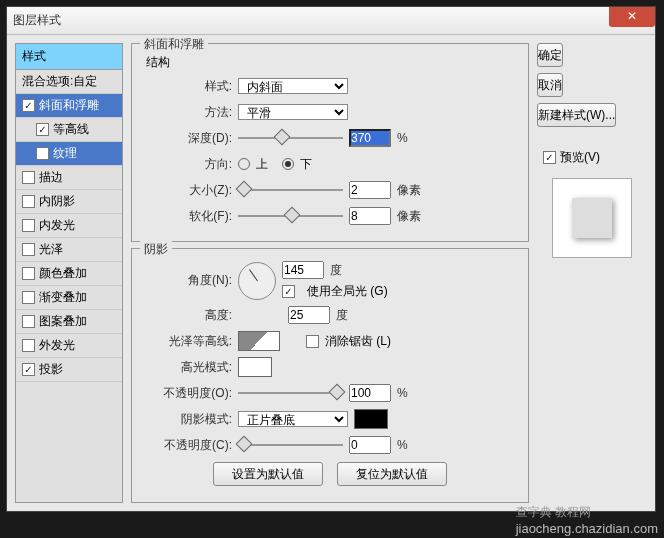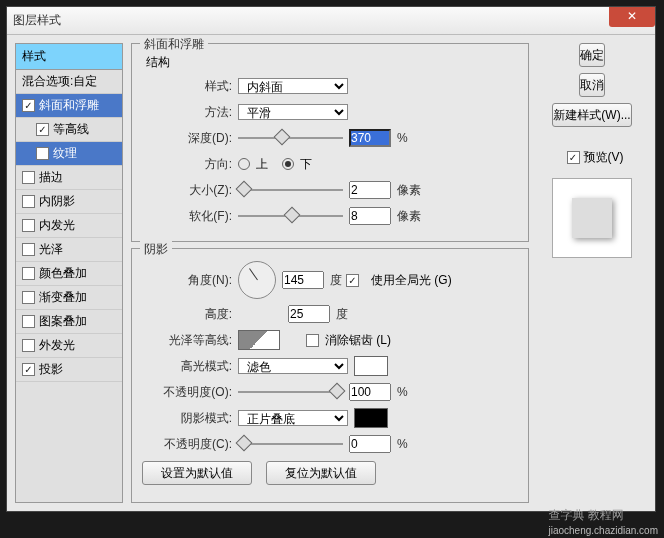--- a/index.html
+++ b/index.html
@@ -27,28 +27,28 @@
 .numbox.sel{background:#3a6fd8;color:#ffffff}
 .slider{width:105px;height:16px;position:relative;display:inline-block}
 .slider::before{content:"";position:absolute;left:0;right:0;top:7px;height:2px;background:#999}
 .thumb{position:absolute;top:1px;width:12px;height:12px;background:#ddd;border:1px solid #666;transform:rotate(45deg)}
 .radio{width:12px;height:12px;border:1px solid #666;border-radius:50%;display:inline-flex;align-items:center;justify-content:center}
 .radio.on::after{content:"";width:6px;height:6px;background:#333;border-radius:50%}
 .angle{width:38px;height:38px;border:1px solid #888;border-radius:50%;background:#eee;position:relative}
 .angle::after{content:"";position:absolute;width:1px;height:14px;background:#333;left:50%;top:4px;transform-origin:bottom;transform:rotate(-35deg)}
 .swatch{width:42px;height:20px;border:1px solid #666;background:linear-gradient(135deg,#888 0%,#888 50%,#fff 50%,#fff 100%)}
 .colorbox{width:34px;height:20px;border:1px solid #666}
-.rightcol{width:110px;display:flex;flex-direction:column;gap:6px;align-items:center}
+.rightcol{width:110px;display:flex;flex-direction:column;gap:6px;align-items:flex-start}
 .btn{border:1px solid #888;background:linear-gradient(#fafafa,#e0e0e0);height:24px;text-align:center;line-height:22px;border-radius:3px;cursor:pointer}
 .preview{width:80px;height:80px;background:#fff;border:1px solid #aaa;margin:4px auto;display:flex;align-items:center;justify-content:center}
 .preview-inner{width:40px;height:40px;background:#ddd;box-shadow:2px 2px 6px rgba(0,0,0,.4)}
-.btm{display:flex;gap:14px;justify-content:flex-start;margin-top:6px}
+.btm{display:flex;gap:14px;justify-content:center;margin-top:6px}
 .btm .btn{width:110px}
 .watermark{position:absolute;right:6px;bottom:2px;color:#999;font-size:11px}
-.watermark span{color:#bbb;font-size:10px}
+.watermark span{color:#bbb;font-size:13px}
 .unit{color:#333}
 </style>
 </head>
 <body>
 
 <div class="window">
  <div class="titlebar">
   <span class="titlebar-text">图层样式</span>
   <div class="closebtn">✕</div>
  </div>
@@ -153,21 +153,21 @@
      <input class="numbox" value="8" style="">
      <span class="unit">像素</span>
     </div>
    </div>
 
    <div class="fieldset" style="flex:1">
     <div class="legend">阴影</div>
     <div class="row">
      <span class="lbl">角度(N):</span>
      <div class="angle"></div>
-     <div style="display:flex;flex-direction:row;gap:4px">
+     <div style="display:flex;flex-direction:column;gap:4px">
       <div style="display:flex;gap:6px;align-items:center">
        <input class="numbox" value="145" style="">
        <span class="unit">度</span>
       </div>
       <div style="display:flex;gap:12px;align-items:center">
        <span class="chk on"></span>
        <span>使用全局光 (G)</span>
       </div>
      </div>
     </div>
@@ -179,21 +179,20 @@
     </div>
     <div class="row">
      <span class="lbl">光泽等高线:</span>
      <span class="swatch"></span>
      <span style="width:14px"></span>
      <span class="chk"></span>
      <span>消除锯齿 (L)</span>
     </div>
     <div class="row">
      <span class="lbl">高光模式:</span>
-     <select><option>滤色</option></select>
      <span class="colorbox" style="background:#fff"></span>
     </div>
     <div class="row">
      <span class="lbl">不透明度(O):</span>
      <span class="slider">
               <span class="thumb" style="left:93px"></span>
             </span>
      <input class="numbox" value="100" style="">
      <span class="unit">%</span>
     </div>

